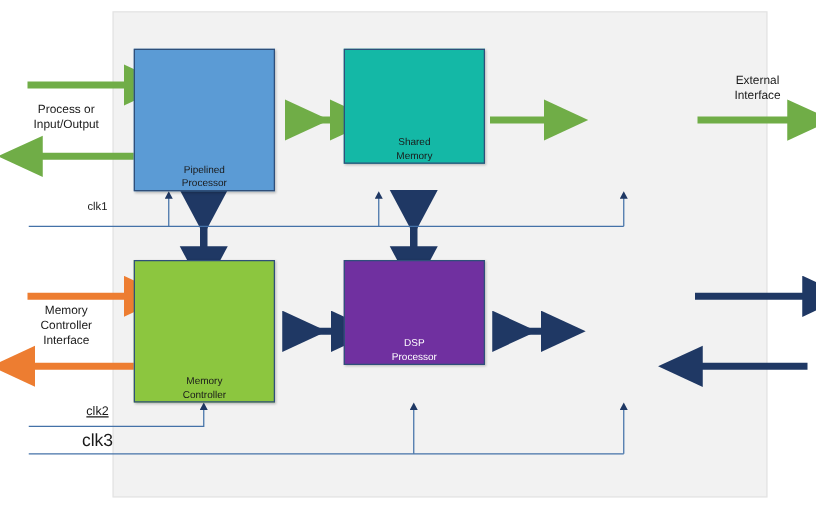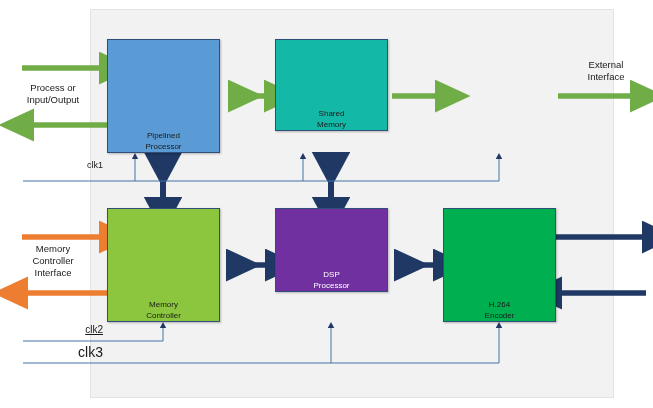--- a/index.html
+++ b/index.html
@@ -5,21 +5,21 @@
   html,body{margin:0;padding:0;background:#ffffff;}
   body{font-family:"Liberation Sans",sans-serif;}
   #stage{position:relative;width:653px;height:408px;background:#ffffff;overflow:hidden;}
   #soc-panel{position:absolute;left:90px;top:9px;width:524px;height:389px;background:#f2f2f2;border:1px solid #e3e3e3;box-sizing:border-box;}
   .blk{position:absolute;box-sizing:border-box;border:1px solid #2f4f7a;
        box-shadow:1px 1px 2px rgba(0,0,0,.25);
        display:flex;align-items:flex-end;justify-content:center;text-align:center;
        font-size:8px;line-height:11px;color:#1a1a1a;}
   .blk span{display:block;pointer-events:none;}
   .lbl{position:absolute;font-size:9.5px;line-height:12px;color:#1a1a1a;text-align:center;}
-  .lbl.l{text-align:right;}
+  .lbl.l{text-align:center;}
   svg.ov{position:absolute;left:0;top:0;width:653px;height:408px;overflow:visible;}
 </style>
 </head>
 <body>
 
 <div id="stage">
 
   <div id="soc-panel"></div>
 
   <svg class="ov" viewBox="0 0 653 408">
@@ -133,26 +133,20 @@
     </div>
   </div>
 
   <div class="blk" style="left:275px;top:208px;width:113px;height:84px;background:#7030A0;color:#ffffff;">
     <div>
       <span>DSP</span>
       <span>Processor</span>
     </div>
   </div>
 
-  <div class="blk" style="left:443px;top:208px;width:113px;height:114px;background:#00B050;">
-    <div>
-      <span>H.264</span>
-      <span>Encoder</span>
-    </div>
-  </div>
 
   <div class="lbl" style="left:3px;top:82px;width:100px;">
     <span>Process or</span><br>
     <span>Input/Output</span>
   </div>
 
   <div class="lbl" style="left:3px;top:243px;width:100px;">
     <span>Memory</span><br>
     <span>Controller</span><br>
     <span>Interface</span>

